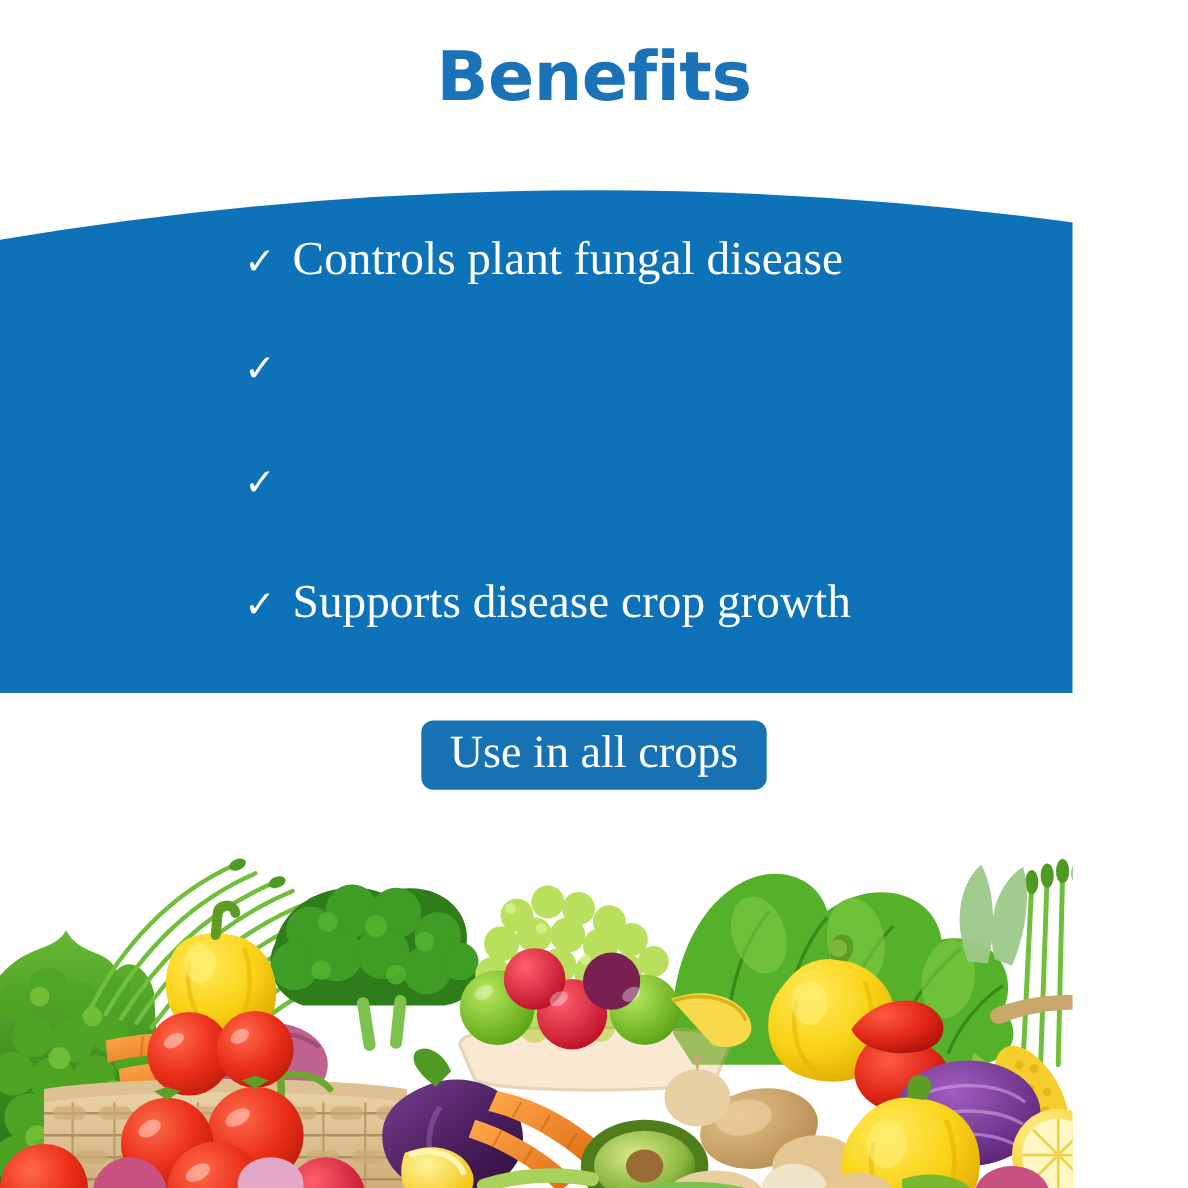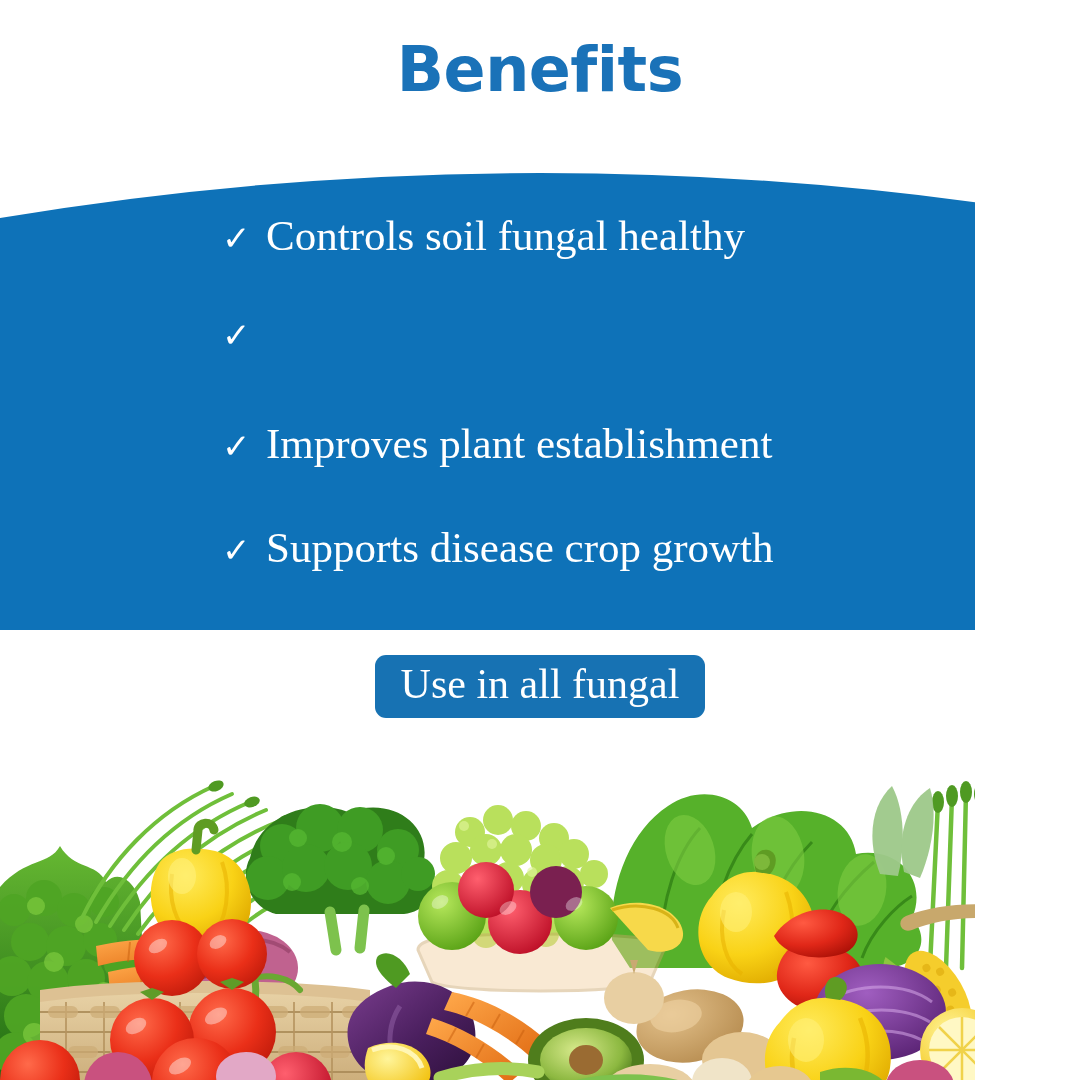--- a/index.html
+++ b/index.html
@@ -70,37 +70,36 @@
 
   <div class="banner">
     <svg viewBox="0 0 1080 490" preserveAspectRatio="none" xmlns="http://www.w3.org/2000/svg">
       <path d="M0,78 Q540,-12 1080,78 L1080,490 L0,490 Z" fill="#0e72b8"></path>
     </svg>
   </div>
 
   <div class="benefits-list">
     <div class="benefit-row">
       <span class="check-icon">✓</span>
-      <span class="benefit-text">Controls soil fungal healthy</span>
+      <span class="benefit-text">Controls plant fungal disease</span>
     </div>
     <div class="benefit-row">
       <span class="check-icon">✓</span>
     </div>
     <div class="benefit-row">
       <span class="check-icon">✓</span>
-      <span class="benefit-text">Improves plant establishment</span>
     </div>
     <div class="benefit-row">
       <span class="check-icon">✓</span>
       <span class="benefit-text">Supports disease crop growth</span>
     </div>
   </div>
 
   <div class="badge-wrap">
-    <div class="badge">Use in all fungal</div>
+    <div class="badge">Use in all crops</div>
   </div>
 
   <div class="produce">
     <svg viewBox="0 0 1080 330" xmlns="http://www.w3.org/2000/svg">
       <defs>
         <radialGradient id="tom" cx="35%" cy="30%" r="75%">
           <stop offset="0%" stop-color="#ff6a4a"></stop>
             <stop offset="60%" stop-color="#ea2f18"></stop>
             <stop offset="100%" stop-color="#c41d0c"></stop>
         </radialGradient>

